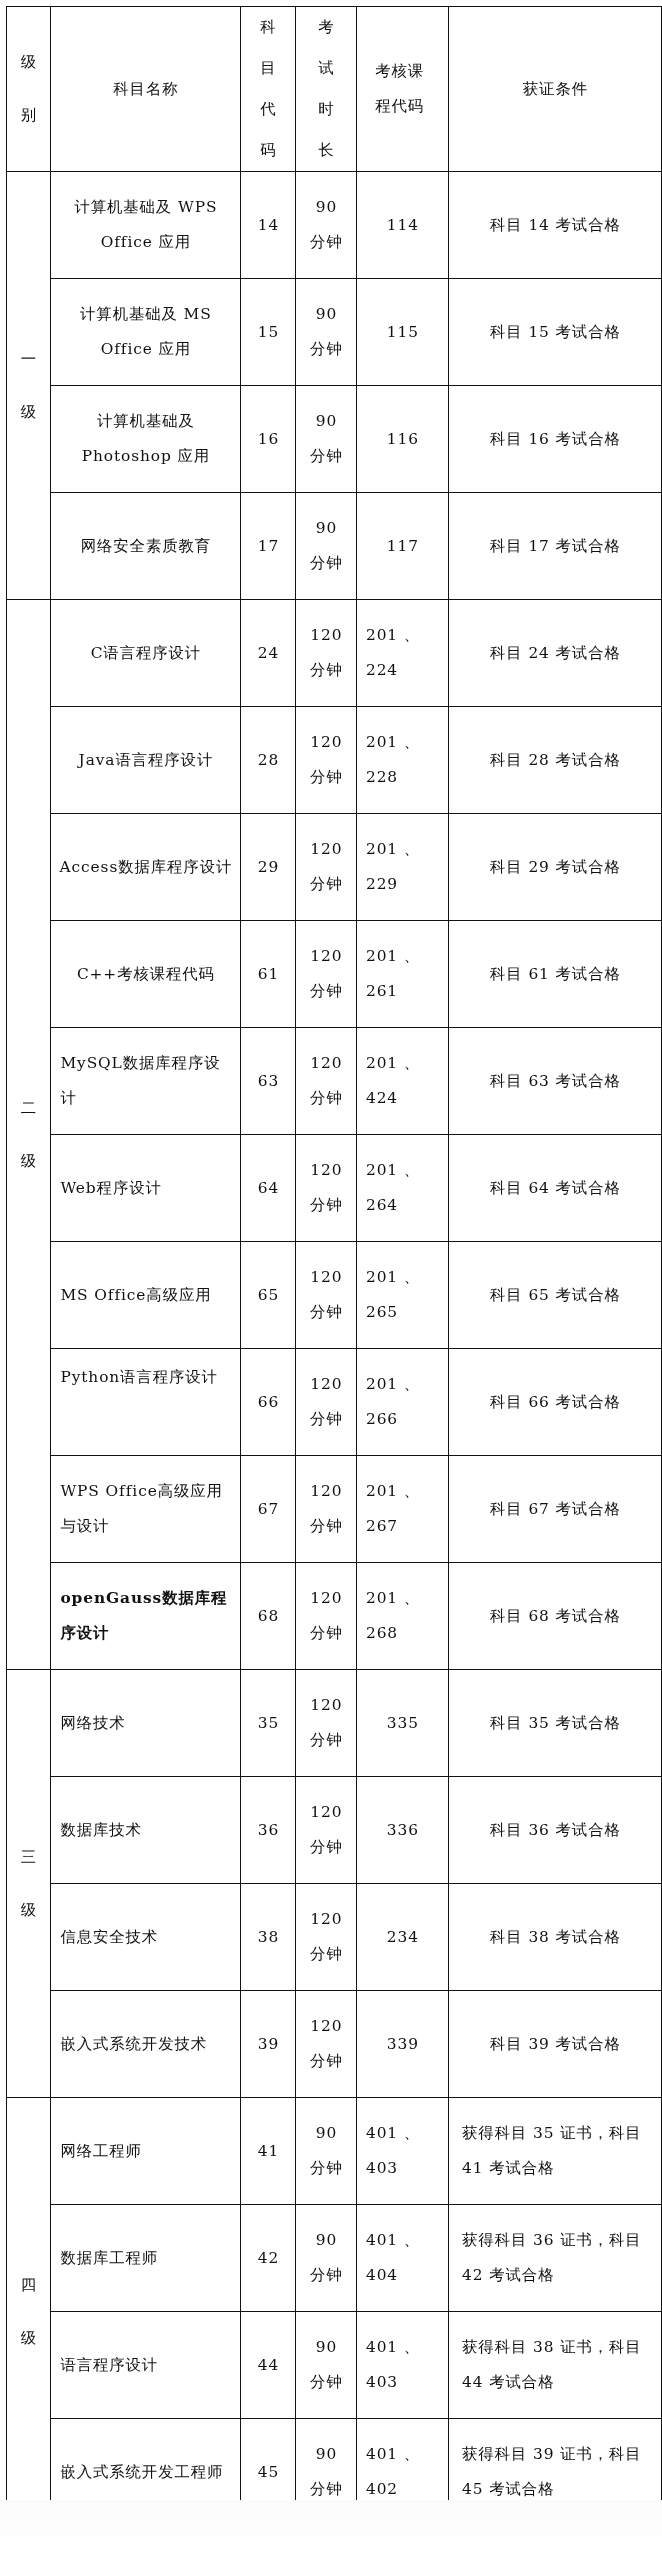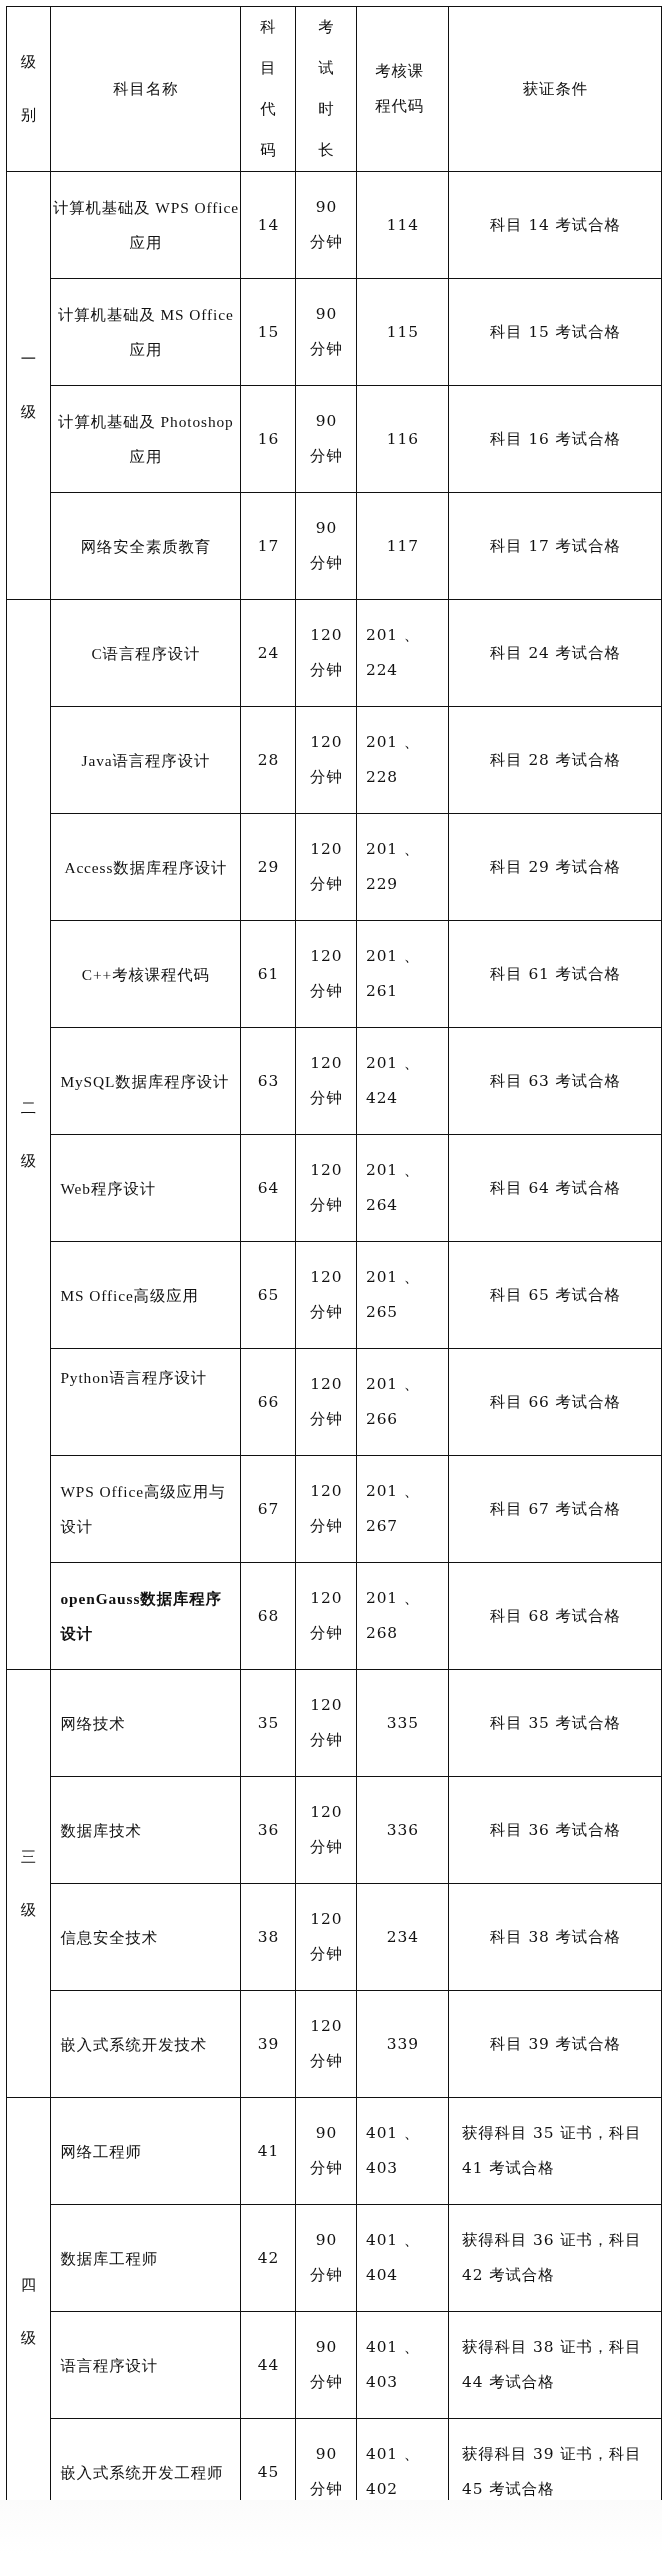--- a/index.html
+++ b/index.html
@@ -25,21 +25,21 @@
     col.c-name  { width: 190px; }
     col.c-code  { width: 55px; }
     col.c-dur   { width: 61px; }
     col.c-course{ width: 92px; }
     col.c-cond  { width: 213px; }
     tr.head { height: 142px; }
     tr.row  { height: 107px; }
     .stack { display: inline-block; width: 1.2em; word-break: break-all; line-height: 41px; }
     .stack-head { line-height: 53px; }
     .lvl-stack { display: inline-block; width: 1.2em; line-height: 53px; }
-    td.name { padding: 0 12.7px; line-height: 35px; font-family: Liberation Serif, serif; }
+    td.name { padding: 0 12.7px; line-height: 35px; }
     td.name.left { text-align: left; padding: 0 9px; }
     td.name.top { vertical-align: top; padding-top: 11px; }
     td.name.bold { font-weight: bold; }
     td.dur { line-height: 35px; }
     .dur-stack { display: inline-block; width: 2.2em; line-height: 35px; }
     td.course { line-height: 35px; }
     .course-stack { display: inline-block; width: 4.8em; text-align: left; }
     td.cond { line-height: 35px; }
     td.cond.left { text-align: left; padding: 0 12.7px; }
     .footer-bleed {

